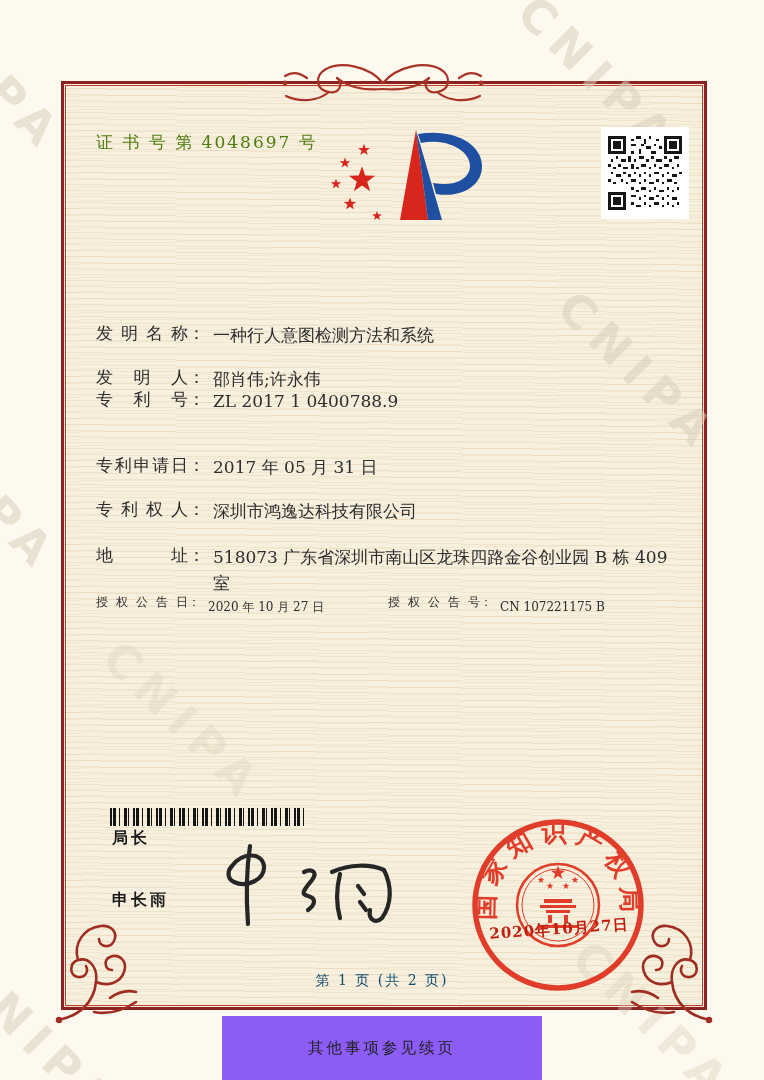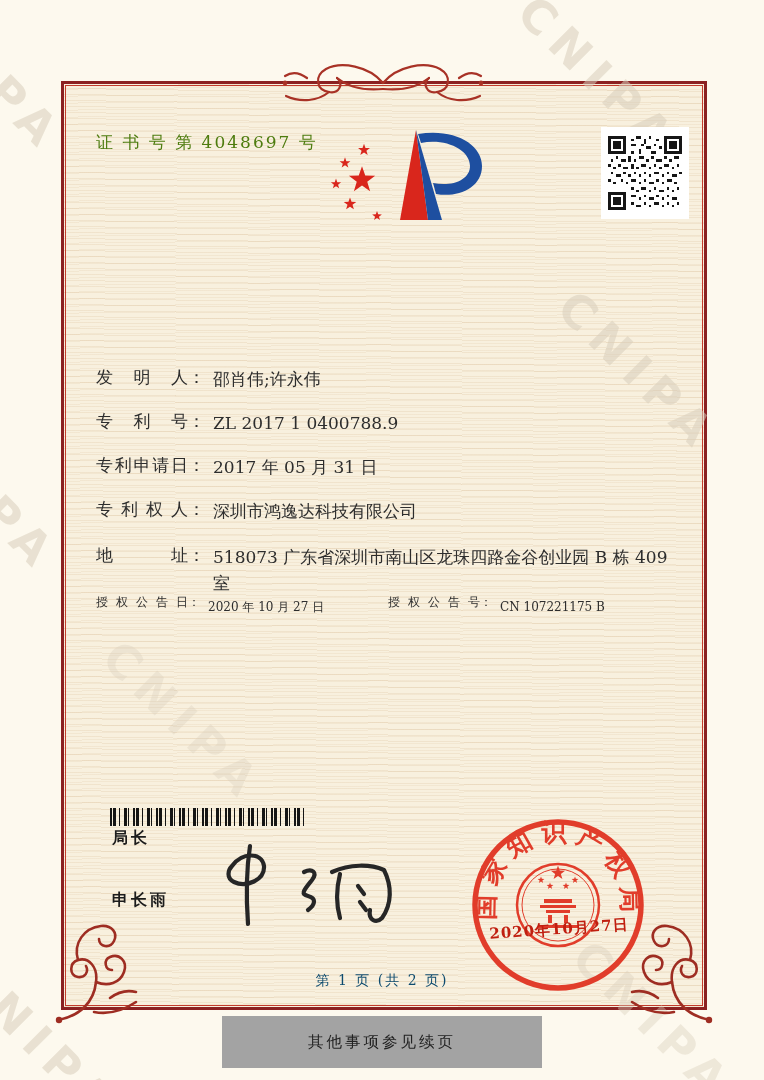--- a/index.html
+++ b/index.html
@@ -93,21 +93,21 @@
     font-size:15px;font-weight:bold;color:#c01f10;
     letter-spacing:1px;
     transform:rotate(-4deg);
   }
   .page-note{
     position:absolute;left:0;top:972px;width:100%;
     text-align:center;font-size:14px;color:#0c4a6e;letter-spacing:2px;
   }
   .footer-box{
     position:absolute;left:50%;top:1016px;transform:translateX(-50%);
-    width:320px;height:52px;background:#a3a3a3;z-index:4;
+    width:320px;height:64px;background:#8b5cf6;z-index:4;
     display:flex;align-items:center;justify-content:center;
   }
   .footer-note{font-size:15.5px;color:#222;letter-spacing:3px;}
   .ornament{position:absolute;z-index:2;}
 </style>
 </head>
 <body>
 
 <div class="page">
 
@@ -189,24 +189,27 @@
         <g fill="#161616">
           <rect x="2" y="2" width="3" height="3"></rect>
             <rect x="24" y="2" width="3" height="3"></rect>
             <rect x="2" y="24" width="3" height="3"></rect>
           <path d="M9 1h1v1H9z M11 0h2v1h-2z M14 1h1v2h-1z M16 0h1v1h-1z M19 1h1v1h-1z M9 3h2v1H9z M13 3h1v1h-1z M15 4h2v1h-2z M18 3h1v1h-1z M20 4h1v1h-1z M9 6h1v1H9z M12 5h1v2h-1z M17 6h2v1h-2z M1 9h1v1H1z M3 8h1v1H3z M5 9h2v1H5z M8 8h1v2H8z M10 9h1v1h-1z M12 8h2v1h-2z M15 9h1v1h-1z M17 8h1v1h-1z M19 9h2v1h-2z M22 8h1v1h-1z M24 9h1v1h-1z M26 8h2v1h-2z M0 11h1v1H0z M2 12h1v1H2z M4 11h1v1H4z M6 12h2v1H6z M9 11h1v2H9z M11 12h1v1h-1z M13 11h2v1h-2z M16 12h1v1h-1z M18 11h1v1h-1z M20 12h1v1h-1z M22 11h2v1h-2z M25 12h1v1h-1z M27 11h1v1h-1z M1 14h1v1H1z M3 15h2v1H3z M6 14h1v1H6z M8 15h1v1H8z M10 14h1v1h-1z M12 15h1v1h-1z M14 14h1v1h-1z M16 15h1v1h-1z M18 14h2v1h-2z M21 15h1v1h-1z M23 14h1v1h-1z M25 15h2v1h-2z M28 14h1v1h-1z M0 17h1v1H0z M2 18h1v1H2z M5 17h1v1H5z M7 18h1v1H7z M9 17h2v1H9z M12 18h1v1h-1z M14 17h1v1h-1z M16 18h2v1h-2z M19 17h1v1h-1z M21 18h1v1h-1z M23 17h2v1h-2z M26 18h1v1h-1z M9 20h1v1H9z M11 21h1v1h-1z M13 20h2v1h-2z M16 21h1v1h-1z M18 20h1v1h-1z M20 21h2v1h-2z M23 20h1v1h-1z M25 21h1v1h-1z M27 20h1v1h-1z M9 23h2v1H9z M12 24h1v1h-1z M14 23h1v1h-1z M16 24h2v1h-2z M19 23h1v1h-1z M21 24h1v1h-1z M23 23h1v1h-1z M25 24h2v1h-2z M9 26h1v1H9z M11 27h2v1h-2z M14 26h1v1h-1z M16 27h1v1h-1z M18 26h2v1h-2z M21 27h1v1h-1z M23 26h1v1h-1z M25 27h1v1h-1z M27 26h1v1h-1z"></path>
         </g>
       </svg>
     </div>
 
 
+    <div class="field-row" style="top:322px">
+      <span class="flabel">发明名称</span><span class="fcolon">：</span><span class="fvalue">一种行人意图检测方法和系统</span>
+    </div>
     <div class="field-row" style="top:366px">
       <span class="flabel">发明人</span><span class="fcolon">：</span><span class="fvalue">邵肖伟;许永伟</span>
     </div>
-    <div class="field-row" style="top:410px">
+    <div class="field-row" style="top:388px">
       <span class="flabel">专利号</span><span class="fcolon">：</span><span class="fvalue">ZL 2017 1 0400788.9</span>
     </div>
     <div class="field-row" style="top:454px">
       <span class="flabel">专利申请日</span><span class="fcolon">：</span><span class="fvalue">2017 年 05 月 31 日</span>
     </div>
     <div class="field-row" style="top:498px">
       <span class="flabel">专利权人</span><span class="fcolon">：</span><span class="fvalue">深圳市鸿逸达科技有限公司</span>
     </div>
     <div class="field-row" style="top:544px">
       <span class="flabel">地址</span><span class="fcolon">：</span><span class="fvalue addr">518073 广东省深圳市南山区龙珠四路金谷创业园 B 栋 409 室</span>

